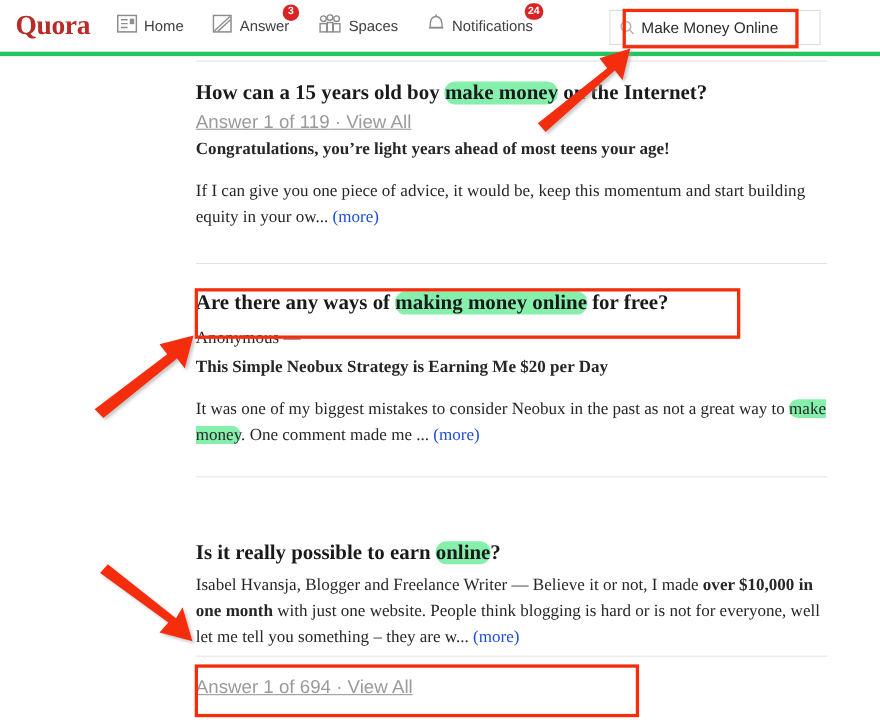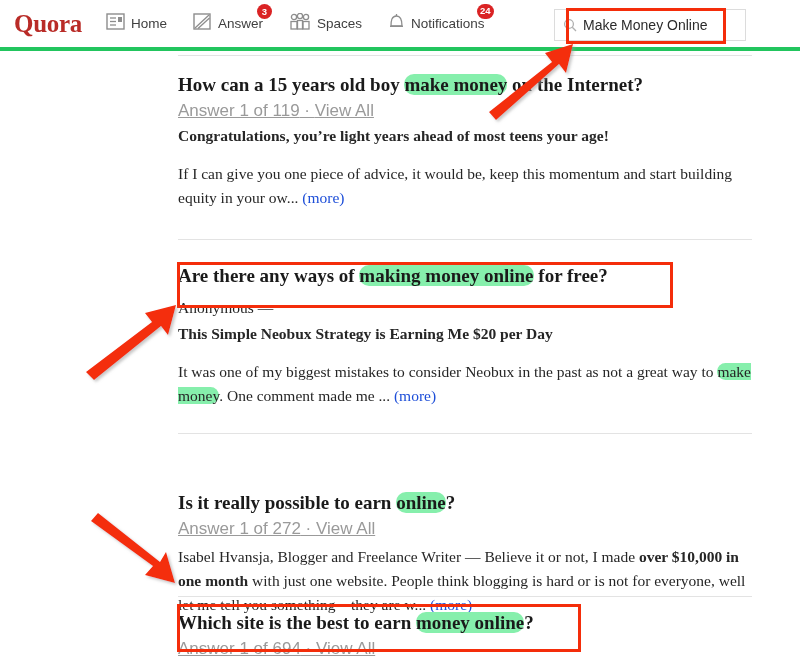--- a/index.html
+++ b/index.html
@@ -213,28 +213,26 @@
       <div class="q-title"><span>Are there any ways of </span><span class="hl">making money online</span><span> for free?</span></div>
       <div class="byline">Anonymous —</div>
       <div class="byline bold" style="margin-top:2px;">This Simple Neobux Strategy is Earning Me $20 per Day</div>
       <div class="para"><span>It was one of my biggest mistakes to consider Neobux in the past as not a great way to </span><span class="hl">make money</span><span>. One comment made me ... </span><span class="more">(more)</span></div>
     </div>
 
     <div class="sep" style="top:382px;"></div>
 
     <div class="result" style="top:404px;margin-top:36px;">
       <div class="q-title"><span>Is it really possible to earn </span><span class="hl">online</span><span>?</span></div>
-      <div class="meta"><span>Answer 1 of 272</span><span> · </span><span class="viewall">View All</span></div>
       <div class="byline" style="margin-top:5px;"><span>Isabel Hvansja, Blogger and Freelance Writer — </span><span>Believe it or not, I made </span><span class="bold">over $10,000 in one month</span><span> with just one website. People think blogging is hard or is not for everyone, well let me tell you something – they are w... </span><span class="more">(more)</span></div>
     </div>
 
     <div class="sep" style="top:545px;"></div>
 
     <div class="result" style="top:560px;">
-      <div class="q-title"><span>Which site is the best to earn </span><span class="hl">money online</span><span>?</span></div>
       <div class="meta"><span>Answer 1 of 694</span><span> · </span><span class="viewall">View All</span></div>
     </div>
 
   </div>
 
   <div class="redbox" style="left:566px; top:8px; width:160px; height:36px;"></div>
 
   <div class="redbox" style="left:177px; top:262px; width:496px; height:46px;"></div>
 
   <div class="redbox" style="left:177px; top:604px; width:404px; height:48px;"></div>

